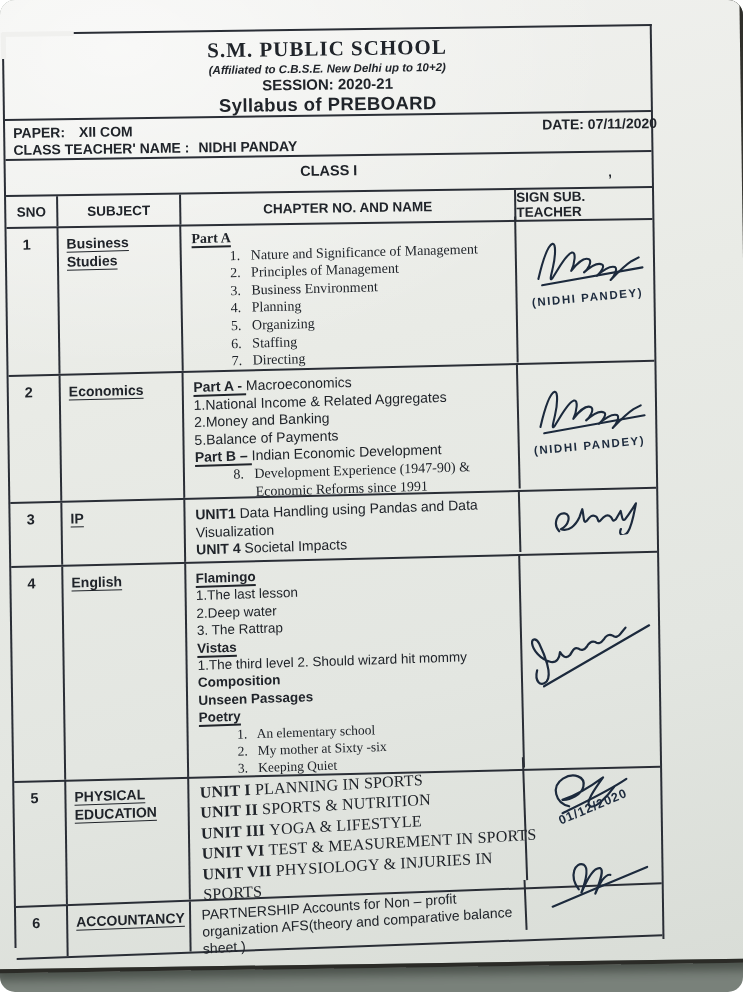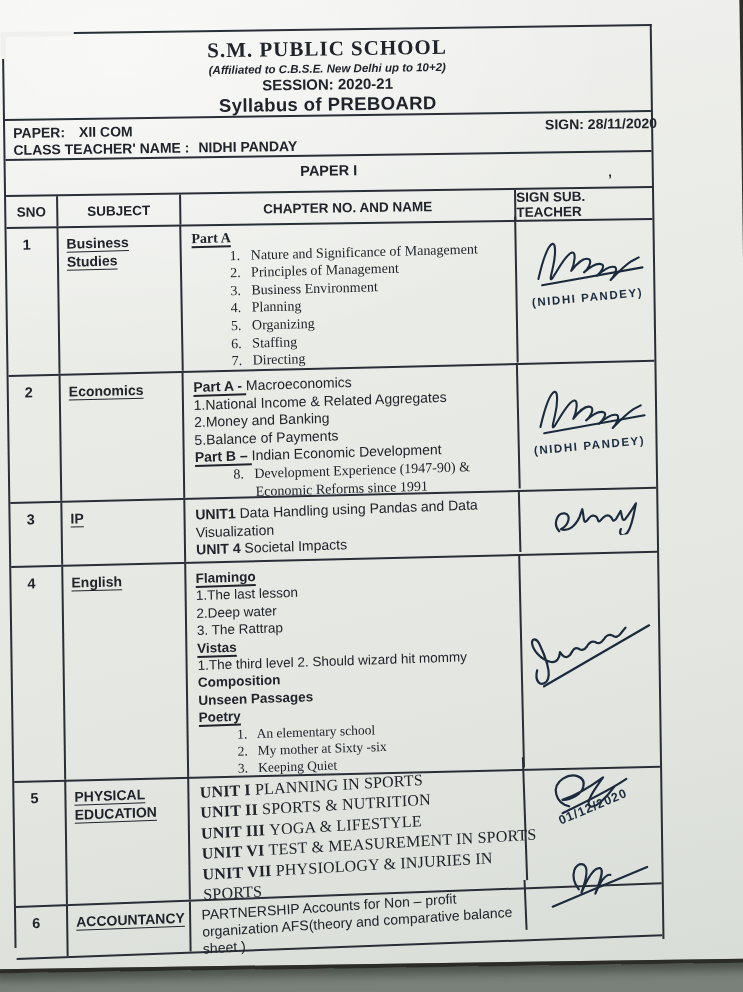--- a/index.html
+++ b/index.html
@@ -1,17 +1,17 @@
 <!DOCTYPE html>
 <html style="--bg: #79817a; --paper: #e9ebe6; --line: #2a2e36; --text: #20242a; --ink: #1c2a3d; --edge: #2b2b27;"><head>
 <meta charset="utf-8">
 <style>
   html,body{margin:0;padding:0;}
   #canvas{position:relative;width:743px;height:992px;overflow:hidden;
-    background:var(--bg,#79817a);font-family:"Liberation Sans",sans-serif;color:var(--text,#20242a);}
+    background:var(--bg,#79817a);font-family:"Liberation Sans",sans-serif;color:var(--text,#20242a);border-radius:15px;}
   .dark-corner{position:absolute;top:0;right:0;width:60px;height:320px;
     background:linear-gradient(180deg,#33322d 0%,#3c3b36 40%,#4a4944 100%);
     clip-path:polygon(30% 0,100% 0,100% 100%,86% 60%,55% 18%);}
   .paper{position:absolute;left:-12px;top:-14px;width:758px;height:978px;
     background:
       radial-gradient(120% 60% at 18% 6%, rgba(255,255,255,.55) 0%, rgba(255,255,255,0) 55%),
       linear-gradient(168deg,#f2f2f0 0%,#e9ebe6 38%,#e3e6e1 70%,#d9ddd7 100%);
     transform:rotate(-0.8deg);border-bottom:4px solid var(--edge,#2b2b27);
     box-shadow:0 7px 10px rgba(20,25,20,.45);}
   .sheet{position:absolute;left:20px;top:42px;width:650px;height:915px;
@@ -82,25 +82,25 @@
       <div class="h-school">
         <div class="school-name">S.M. PUBLIC SCHOOL</div>
         <div class="affiliation">(Affiliated to C.B.S.E. New Delhi up to 10+2)</div>
         <div class="session">SESSION: 2020-21</div>
         <div class="doc-title">Syllabus of PREBOARD</div>
       </div>
 
       <div class="h-info">
         <div class="info-line"><span>PAPER:</span><span class="gap8"></span><span>XII COM</span></div>
         <div class="info-line"><span>CLASS TEACHER' NAME :</span><span class="gap8" style="width:9px;"></span><span>NIDHI PANDAY</span></div>
-        <div class="date"><span>SIGN:</span> <span>28/11/2020</span></div>
+        <div class="date"><span>DATE:</span> <span>07/11/2020</span></div>
       </div>
 
       <div class="h-paper">
-        <span>PAPER I</span>
+        <span>CLASS I</span>
         <span class="stray">,</span>
       </div>
 
       <div class="h-thead">
         <div class="hc w-sno">SNO</div>
         <div class="hc w-sub">SUBJECT</div>
         <div class="hc w-ch">CHAPTER NO. AND NAME</div>
         <div class="hc w-sign">SIGN SUB.  TEACHER</div>
       </div>
 

